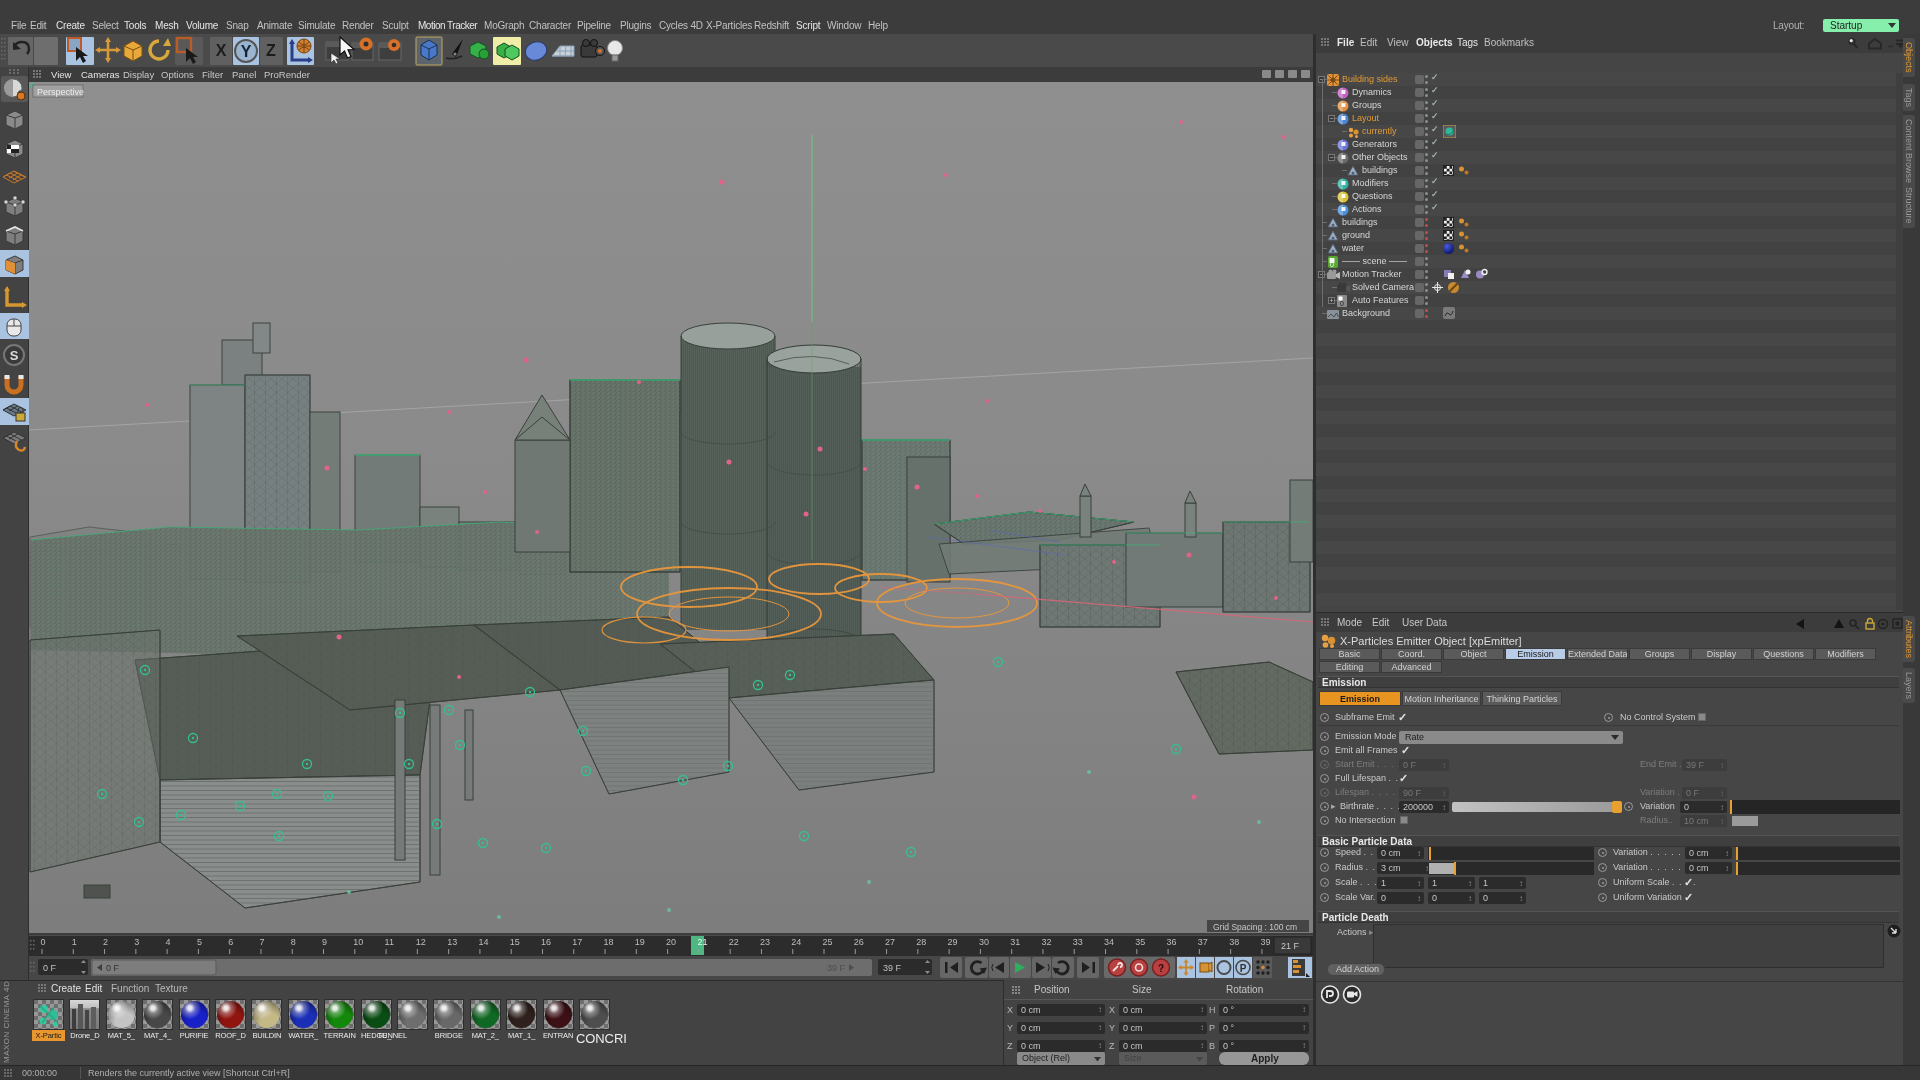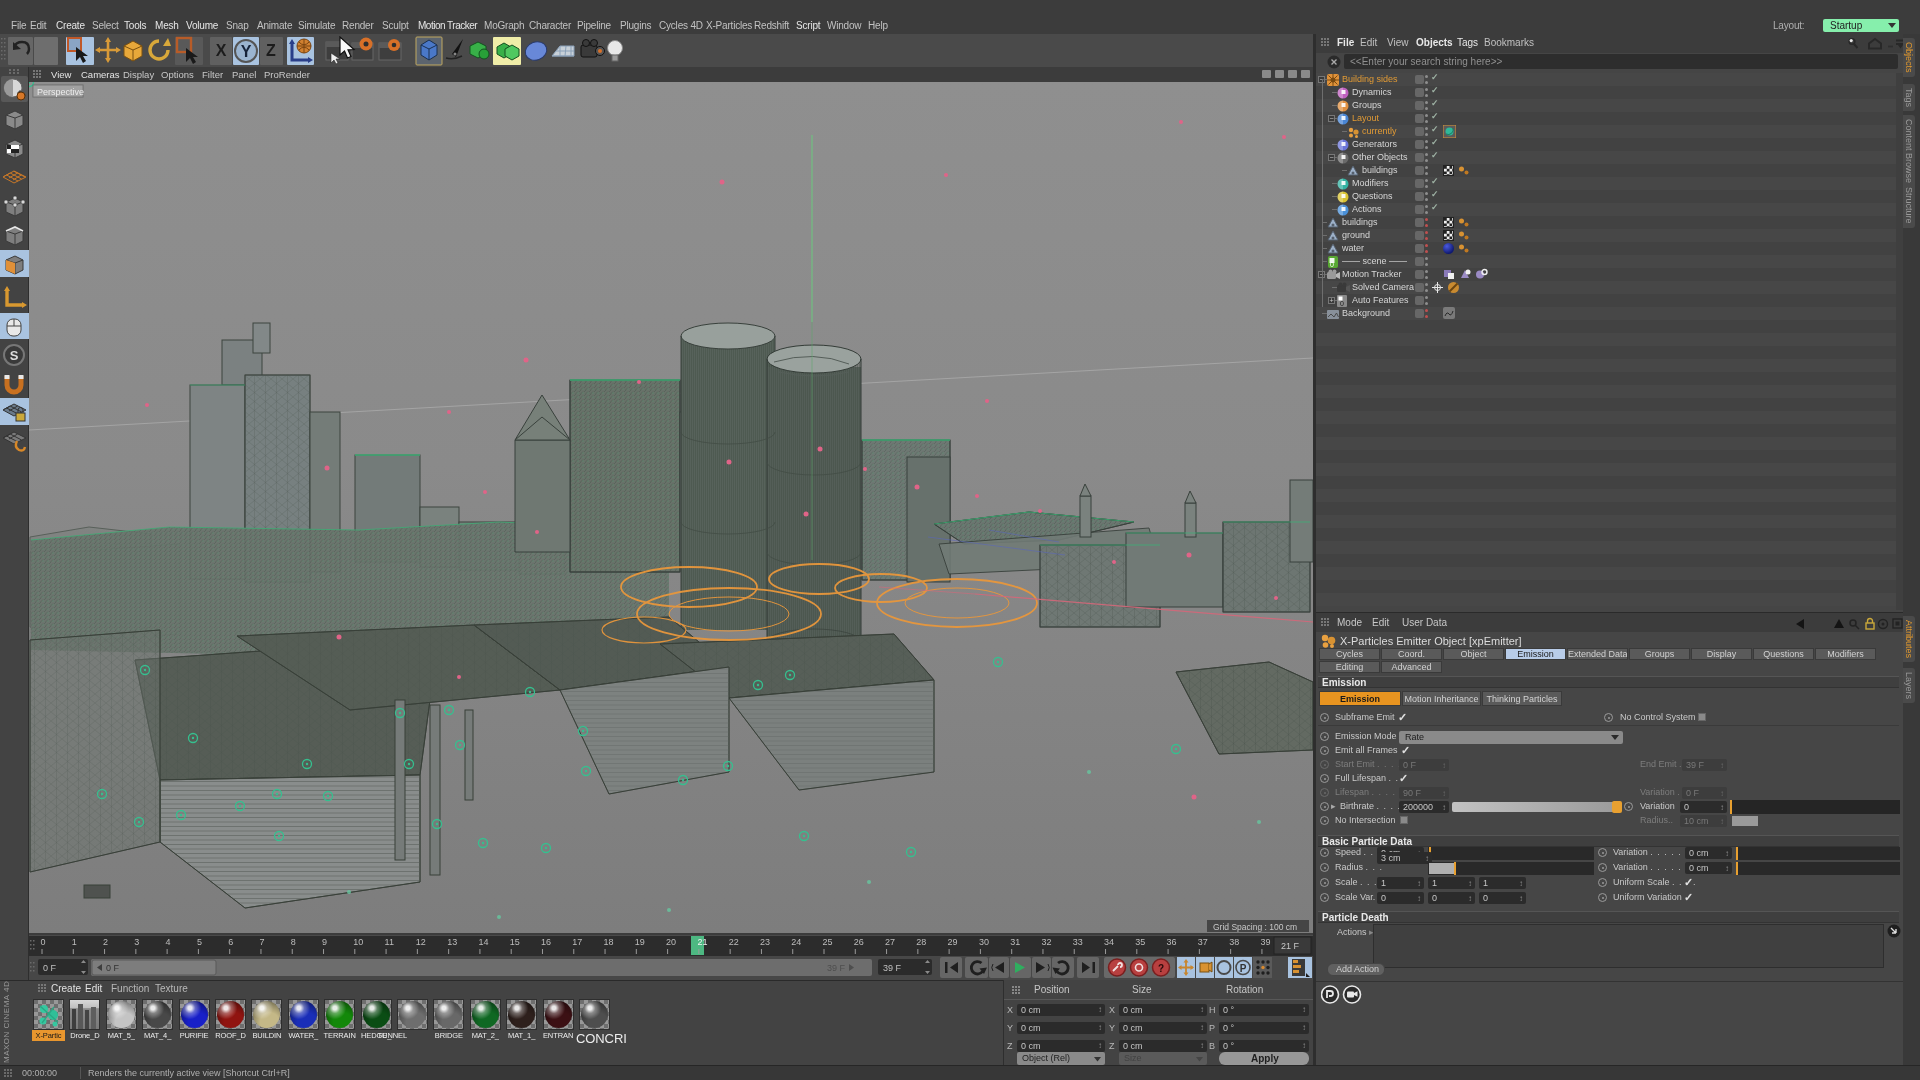--- a/index.html
+++ b/index.html
@@ -886,29 +886,20 @@
       <svg class="abs" style="left:530px;top:3px" width="57" height="13" viewBox="0 0 57 13">
         <circle cx="6" cy="4.5" r="2.8" fill="none" stroke="#282828" stroke-width="1.6"></circle>
           <circle cx="5.2" cy="3.6" r="1.6" fill="#e8e8e8"></circle>
           <line x1="8" y1="7" x2="11.5" y2="11" stroke="#282828" stroke-width="2"></line>
         <path d="M23 11.5 v-5 l6 -4.5 l6 4.5 v5 Z" fill="none" stroke="#282828" stroke-width="2"></path>
         <line x1="42" y1="9.5" x2="47" y2="9.5" stroke="#2e2e2e" stroke-width="1.8"></line>
         <path d="M50 3.5 h7 M50 7 h7" stroke="#282828" stroke-width="2"></path>
           <path d="M52 8 l5 0 l-2.5 3.5 Z" fill="#282828"></path>
       </svg>
     </div>
-    <div class="abs" style="left:0;top:19px;width:587px;height:18px;background:#454545">
-      <svg class="abs" style="left:11px;top:2px" width="14" height="14">
-          <circle cx="7" cy="7" r="6.5" fill="#2a2a2a"></circle>
-          <path d="M4.5 4.5 l5 5 M9.5 4.5 l-5 5" stroke="#aaa" stroke-width="1.4"></path>
-        </svg>
-      <div class="abs" style="left:28px;top:1px;width:554px;height:15px;background:#2d2d2d;border-radius:2px">
-        <div class="txt" style="left:6px;top:2px;font-size:10px;color:#909090">&lt;&lt;Enter your search string here&gt;&gt;</div>
-      </div>
-    </div>
     <div id="tree" class="abs" style="left:0;top:39px;width:587px;height:537px">
         <div class="abs" style="left:0;top:0px;width:587px;height:13px;background:#474747"></div>
         <div class="abs" style="left:0;top:13px;width:587px;height:13px;background:#424242"></div>
         <div class="abs" style="left:0;top:26px;width:587px;height:13px;background:#474747"></div>
         <div class="abs" style="left:0;top:39px;width:587px;height:13px;background:#424242"></div>
         <div class="abs" style="left:0;top:52px;width:587px;height:13px;background:#474747"></div>
         <div class="abs" style="left:0;top:65px;width:587px;height:13px;background:#424242"></div>
         <div class="abs" style="left:0;top:78px;width:587px;height:13px;background:#474747"></div>
         <div class="abs" style="left:0;top:91px;width:587px;height:13px;background:#424242"></div>
         <div class="abs" style="left:0;top:104px;width:587px;height:13px;background:#474747"></div>
@@ -1235,21 +1226,21 @@
       </svg>
     </div>
     <div id="attr" class="abs" style="left:0;top:598px;width:587px;height:433px;background:#464646">
         <svg class="abs" style="left:4px;top:1px" width="16" height="16">
           <circle cx="5" cy="5" r="3.2" fill="#e8a040"></circle>
           <circle cx="11.5" cy="7.5" r="3.8" fill="#d89232"></circle>
           <circle cx="5.5" cy="12" r="2.8" fill="#e8a040"></circle>
           <circle cx="12" cy="13" r="2" fill="#e8a040"></circle>
         </svg>
         <div class="txt" style="left:24px;top:3px;font-size:11px;color:#dcdcdc">X-Particles Emitter Object [xpEmitter]</div>
-        <div class="tab" style="left:3px;top:16px;width:61px;">Cycles</div>
+        <div class="tab" style="left:3px;top:16px;width:61px;">Basic</div>
         <div class="tab" style="left:65px;top:16px;width:61px;">Coord.</div>
         <div class="tab" style="left:127px;top:16px;width:61px;">Object</div>
         <div class="tab" style="left:189px;top:16px;width:61px;background:#b8cce8;color:#1a1a1a;">Emission</div>
         <div class="tab" style="left:251px;top:16px;width:61px;">Extended Data</div>
         <div class="tab" style="left:313px;top:16px;width:61px;">Groups</div>
         <div class="tab" style="left:375px;top:16px;width:61px;">Display</div>
         <div class="tab" style="left:437px;top:16px;width:61px;">Questions</div>
         <div class="tab" style="left:499px;top:16px;width:61px;">Modifiers</div>
         <div class="tab" style="left:3px;top:29px;width:61px">Editing</div>
         <div class="tab" style="left:65px;top:29px;width:61px">Advanced</div>
@@ -1311,21 +1302,21 @@
         <div class="field" style="left:61px;top:215px;width:47px">0 cm<span class="abs" style="right:3px;top:1px;color:#888;font-size:8px">↕</span></div>
         <div class="abs" style="left:112px;top:215px;width:166px;height:13px;background:#292929"></div>
         <div class="abs" style="left:113px;top:215px;width:1.5px;height:13px;background:#e8a030"></div>
         <div class="ico-c" style="left:282px;top:216px"></div>
         <div class="lbl" style="left:297px;top:215px">Variation <span style="letter-spacing:1px">. . . . . . . .</span></div>
         <div class="field" style="left:369px;top:215px;width:47px">0 cm<span class="abs" style="right:3px;top:1px;color:#888;font-size:8px">↕</span></div>
         <div class="abs" style="left:420px;top:215px;width:164px;height:13px;background:#292929"></div>
         <div class="abs" style="left:420px;top:215px;width:1.5px;height:13px;background:#e8a030"></div>
         <div class="ico-c" style="left:4px;top:231px"></div>
         <div class="lbl" style="left:19px;top:230px">Radius <span style="letter-spacing:1px">. . .</span></div>
-        <div class="field" style="left:61px;top:220px;width:55px">3 cm<span class="abs" style="right:3px;top:1px;color:#888;font-size:8px">↕</span></div>
+        <div class="field" style="left:61px;top:230px;width:55px">3 cm<span class="abs" style="right:3px;top:1px;color:#888;font-size:8px">↕</span></div>
         <div class="abs" style="left:112px;top:230px;width:166px;height:13px;background:#292929"></div>
         <div class="abs" style="left:113px;top:230px;width:25px;height:11px;margin-top:1px;background:#b0b0b0"></div>
         <div class="abs" style="left:138px;top:230px;width:1.5px;height:13px;background:#e8a030"></div>
         <div class="ico-c" style="left:282px;top:231px"></div>
         <div class="lbl" style="left:297px;top:230px">Variation <span style="letter-spacing:1px">. . . . . . . .</span></div>
         <div class="field" style="left:369px;top:230px;width:47px">0 cm<span class="abs" style="right:3px;top:1px;color:#888;font-size:8px">↕</span></div>
         <div class="abs" style="left:420px;top:230px;width:164px;height:13px;background:#292929"></div>
         <div class="abs" style="left:420px;top:230px;width:1.5px;height:13px;background:#e8a030"></div>
         <div class="ico-c" style="left:4px;top:246px"></div>
         <div class="lbl" style="left:19px;top:245px">Scale <span style="letter-spacing:1px">. . . .</span></div>

